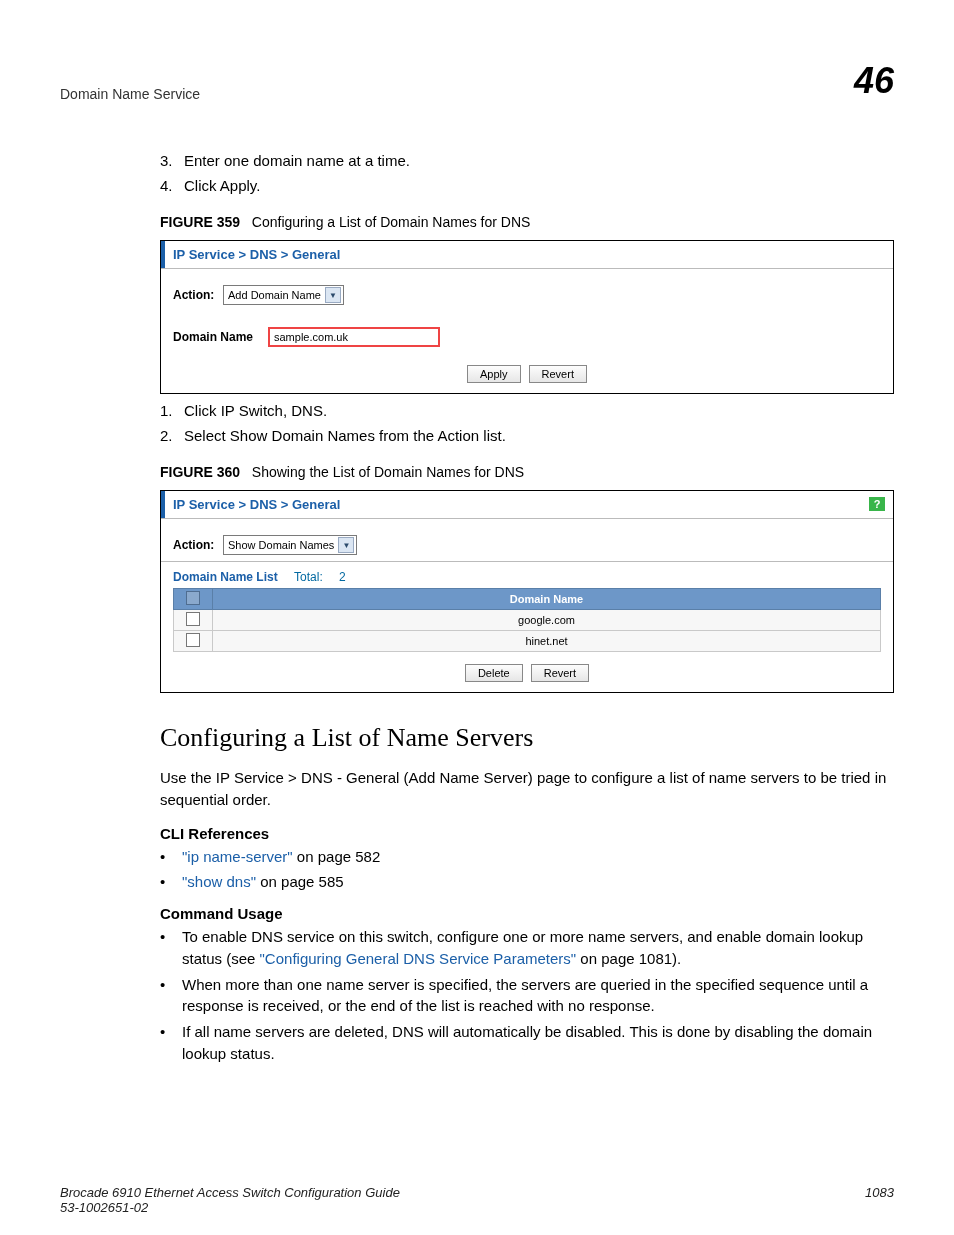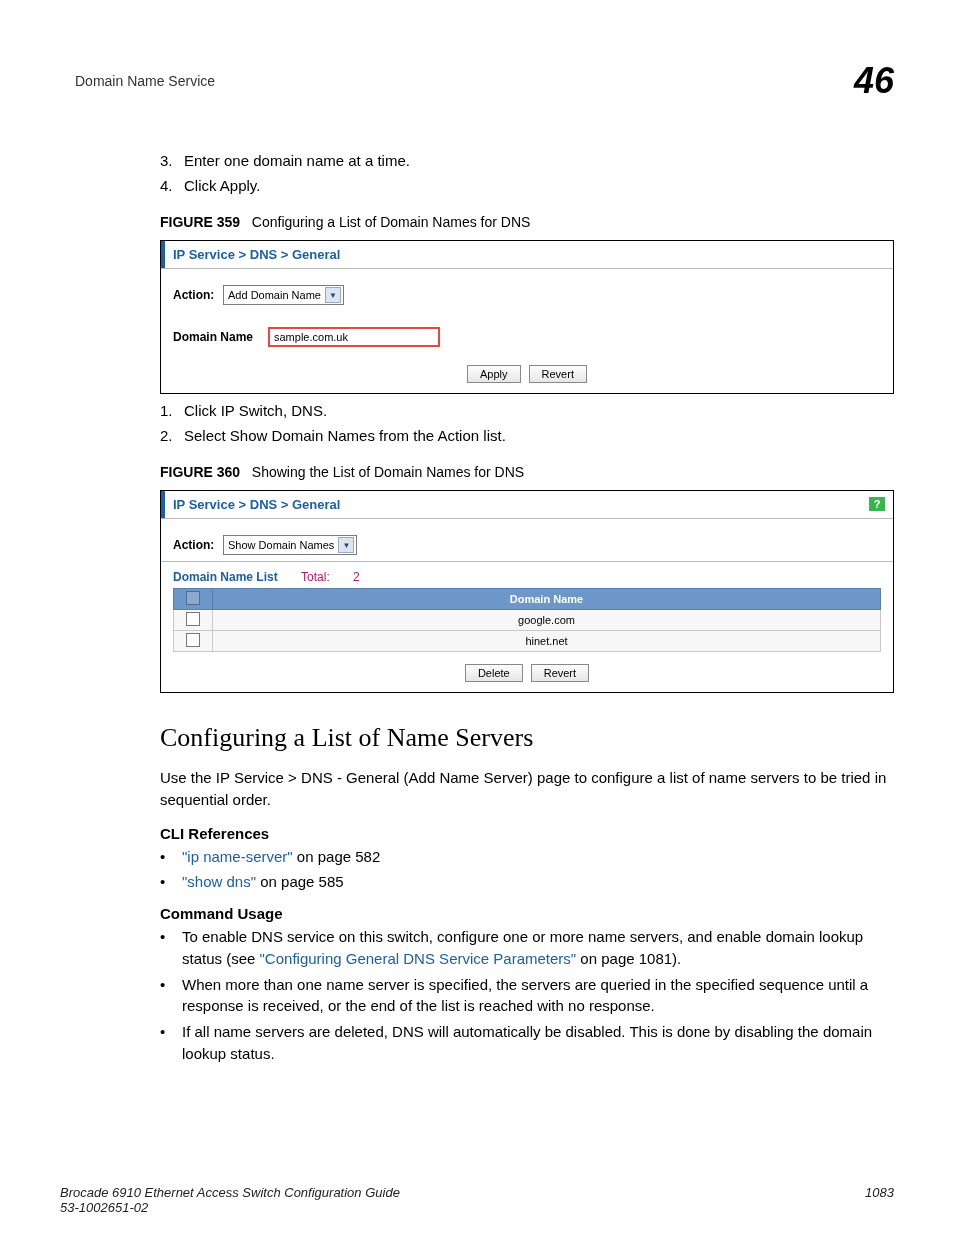--- a/index.html
+++ b/index.html
@@ -11,23 +11,22 @@
     width: 954px;
   }
   .page {
     padding: 60px 60px 40px 60px;
     box-sizing: border-box;
     position: relative;
   }
   .running-head {
     display: flex;
     justify-content: space-between;
-    align-items: center;
+    align-items: flex-end;
     margin-bottom: 50px;
-    margin-left: 15px;
   }
   .running-head-left {
     font-size: 14px;
     color: #333;
   }
   .running-head-right {
     font-size: 36px;
     font-weight: bold;
     font-style: italic;
   }
@@ -114,21 +113,21 @@
   }
   .btn-row {
     display: flex;
     gap: 8px;
     justify-content: center;
     margin-top: 18px;
   }
   .panel359 { height: auto; }
   .panel-sep { border-top: 1px solid #bbb; margin: 4px -12px 8px -12px; }
   .list-title { color: #1b5fa8; font-weight: bold; font-size: 12px; display: inline; }
-  .list-total { color: #be185d; font-size: 12px; margin-left: 20px; }
+  .list-total { color: #0369a1; font-size: 12px; margin-left: 13px; }
   .tbl {
     width: 100%;
     border-collapse: collapse;
     font-size: 11px;
     margin-top: 4px;
   }
   .tbl th {
     background: #6d97c8;
     color: #fff;
     font-weight: bold;

